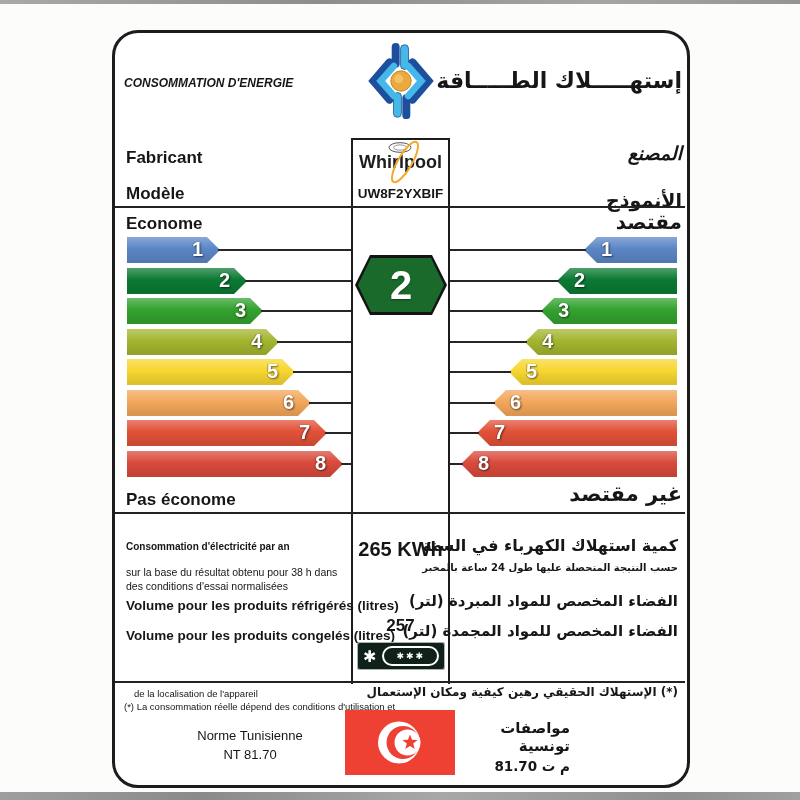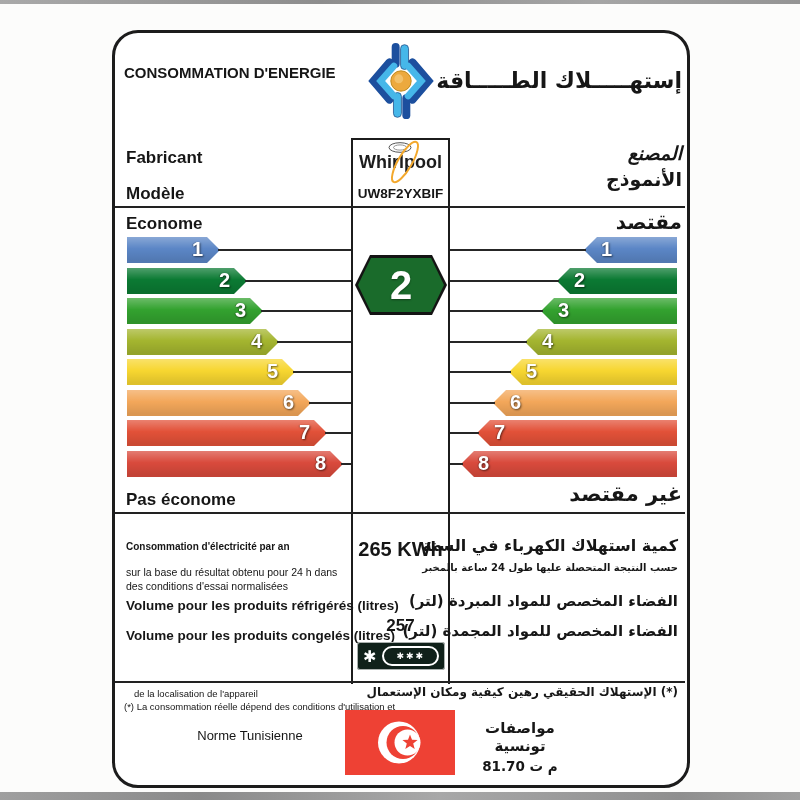--- a/index.html
+++ b/index.html
@@ -38,41 +38,41 @@
   #edge-bottom{left:0;top:792px;width:800px;height:8px;background:linear-gradient(90deg,#9f9f9f,#8a8a8a 25%,#a8a8a8 55%,#8f8f8f 85%,#a0a0a0);}
 </style>
 </head>
 <body>
 
 <div id="edge-top" class="abs"></div>
 <div id="edge-bottom" class="abs"></div>
 
 <div id="label" class="abs"></div>
 
-<div class="abs b" style="left:124px;top:64px;font-size:15px;">CONSOMMATION D'ENERGIE</div>
+<div class="abs b" style="left:124px;top:76px;font-size:12px;font-style:italic;">CONSOMMATION D'ENERGIE</div>
 
 <svg class="abs" style="left:362px;top:40px;" width="78" height="82" viewBox="0 0 88 88">
   <rect x="33.5" y="1" width="9" height="28" rx="4.5" fill="#1c4f9e"></rect>
   <rect x="43.5" y="3" width="9" height="28" rx="4.5" fill="#46b7e9" stroke="#16427f" stroke-width="0.8"></rect>
   <rect x="45.5" y="59" width="9" height="28" rx="4.5" fill="#1c4f9e"></rect>
   <rect x="35.5" y="57" width="9" height="28" rx="4.5" fill="#46b7e9" stroke="#16427f" stroke-width="0.8"></rect>
   <path d="M31 23 L13 44 L31 65" stroke="#1c4f9e" stroke-width="9" fill="none" stroke-linecap="round"></path>
   <path d="M36 27 L21 44 L36 61" stroke="#46b7e9" stroke-width="7.5" fill="none" stroke-linecap="round"></path>
   <path d="M57 23 L75 44 L57 65" stroke="#1c4f9e" stroke-width="9" fill="none" stroke-linecap="round"></path>
   <path d="M52 27 L67 44 L52 61" stroke="#46b7e9" stroke-width="7.5" fill="none" stroke-linecap="round"></path>
   <circle cx="44" cy="44" r="11.5" fill="#eca93e" stroke="#b9820f" stroke-width="1"></circle>
   <circle cx="41.5" cy="41.5" r="5" fill="#f4c775" opacity="0.8"></circle>
 </svg>
 
 <div class="abs ar b" style="right:118px;top:68px;font-size:22px;">إستهـــــلاك الطـــــاقة</div>
 
 <div class="abs b" style="left:126px;top:148px;font-size:17px;">Fabricant</div>
 <div class="abs b" style="left:126px;top:184px;font-size:17px;">Modèle</div>
 <div class="abs ar b" style="right:118px;top:142px;font-size:19px;font-style:italic;">المصنع</div>
-<div class="abs ar b" style="right:118px;top:168px;font-size:19px;margin-left:28px;">الأنموذج</div>
+<div class="abs ar b" style="right:118px;top:189px;font-size:19px;margin-left:28px;">الأنموذج</div>
 
 <div id="center-col" class="abs"></div>
 <svg class="abs" style="left:388px;top:142px;" width="24" height="11" viewBox="0 0 24 11">
   <ellipse cx="12" cy="5.5" rx="11" ry="4.8" fill="none" stroke="#555" stroke-width="1"></ellipse>
   <ellipse cx="12" cy="5.5" rx="6.5" ry="2.6" fill="none" stroke="#777" stroke-width="0.8"></ellipse>
 </svg>
 <div class="abs b col-center" style="top:152px;font-size:18px;color:#1d1d1d;">Whirlpool</div>
 <svg class="abs" style="left:378px;top:136px;pointer-events:none;" width="55" height="52" viewBox="0 0 55 52">
   <ellipse cx="27" cy="26" rx="7" ry="23" transform="rotate(30 27 26)" fill="none" stroke="#f3a82c" stroke-width="2"></ellipse>
 </svg>
@@ -155,21 +155,21 @@
     <span>2</span>
   </div>
 </div>
 
 <div class="abs b" style="left:126px;top:490px;font-size:17px;">Pas économe</div>
 <div class="abs ar b" style="right:118px;top:482px;font-size:21px;">غير مقتصد</div>
 <div class="abs hline" style="left:115px;top:512px;width:570px;"></div>
 
 <div class="abs b" style="left:126px;top:541px;font-size:10px;width:235px;">Consommation d'électricité par an</div>
 <div class="abs small-note" style="left:126px;top:565px;width:235px;">
-  <div>sur la base du résultat obtenu pour 24 h dans</div>
+  <div>sur la base du résultat obtenu pour 38 h dans</div>
   <div>des conditions d'essai normalisées</div>
 </div>
 <div class="abs b col-center" style="top:538px;font-size:20px;">265 KWh</div>
 <div class="abs ar b" style="right:122px;top:536px;font-size:16px;">كمية استهلاك الكهرباء في السنة</div>
 <div class="abs ar b" style="right:122px;top:562px;font-size:10px;">حسب النتيجة المتحصلة عليها طول 24 ساعة بالمخبر</div>
 
 <div class="abs b" style="left:126px;top:598px;font-size:13.5px;">Volume pour les produits réfrigérés (litres)</div>
 <div class="abs ar b" style="right:122px;top:592px;font-size:15px;">الفضاء المخصص للمواد المبردة (لتر)</div>
 <div class="abs b" style="left:126px;top:628px;font-size:13.5px;">Volume pour les produits congelés (litres)</div>
 <div class="abs col-center" style="top:616px;font-size:17px;font-weight:600;">257</div>
@@ -182,26 +182,27 @@
 
 <div class="abs hline" style="left:115px;top:681px;width:570px;"></div>
 <div class="abs" style="left:124px;top:687px;font-size:9.5px;line-height:1.4;width:280px;">
   <div style="padding-left:10px;">de la localisation de l'appareil</div>
   <div>(*) La consommation réelle dépend des conditions d'utilisation et</div>
 </div>
 <div class="abs ar b" style="right:122px;top:685px;font-size:12px;">(*) الإستهلاك الحقيقي رهين كيفية ومكان الإستعمال</div>
 
 <div class="abs" style="left:180px;top:727px;width:140px;text-align:center;font-size:13px;line-height:1.45;">
   <div>Norme Tunisienne</div>
+  <div>NT 81.70</div>
 </div>
 
 <svg class="abs" style="left:345px;top:710px;" width="110" height="65" viewBox="0 0 110 65">
   <rect x="0" y="0" width="110" height="65" fill="#ee4134"></rect>
   <circle cx="54" cy="32.5" r="21" fill="#fff"></circle>
   <circle cx="58" cy="32.5" r="16.5" fill="#ee4134"></circle>
   <circle cx="62.5" cy="32.5" r="13" fill="#fff"></circle>
   <polygon fill="#ee4134" points="65,24.5 67,29.75 72.6,30 68.2,33.6 69.7,39 65,35.9 60.3,39 61.8,33.6 57.4,30 63,29.75"></polygon>
 </svg>
 
-<div class="abs ar" style="left:470px;top:719px;width:100px;text-align:center;">
+<div class="abs ar" style="left:470px;top:719px;width:100px;text-align:right;">
   <div class="b" style="font-size:15px;">مواصفات تونسية</div>
   <div class="b" style="font-size:13.5px;margin-top:3px;">م ت 81.70</div>
 </div>
 
 </body></html>

